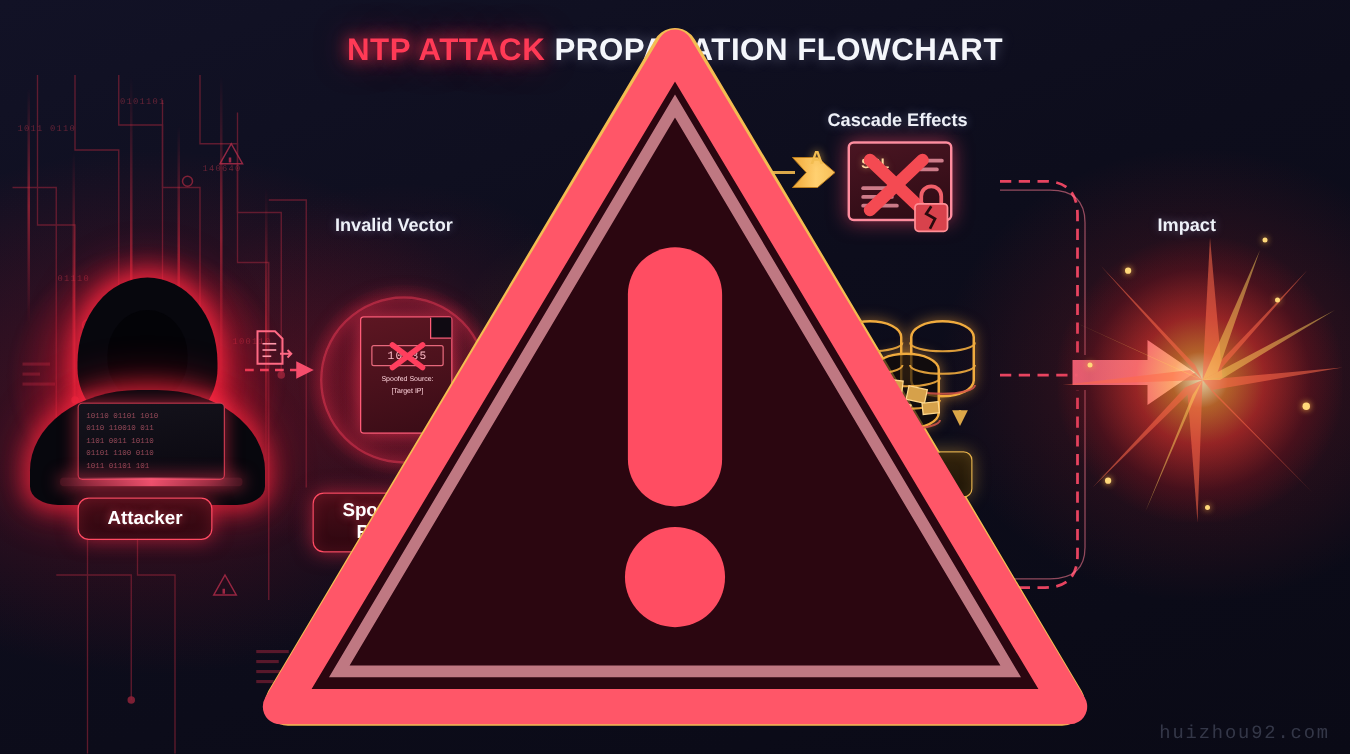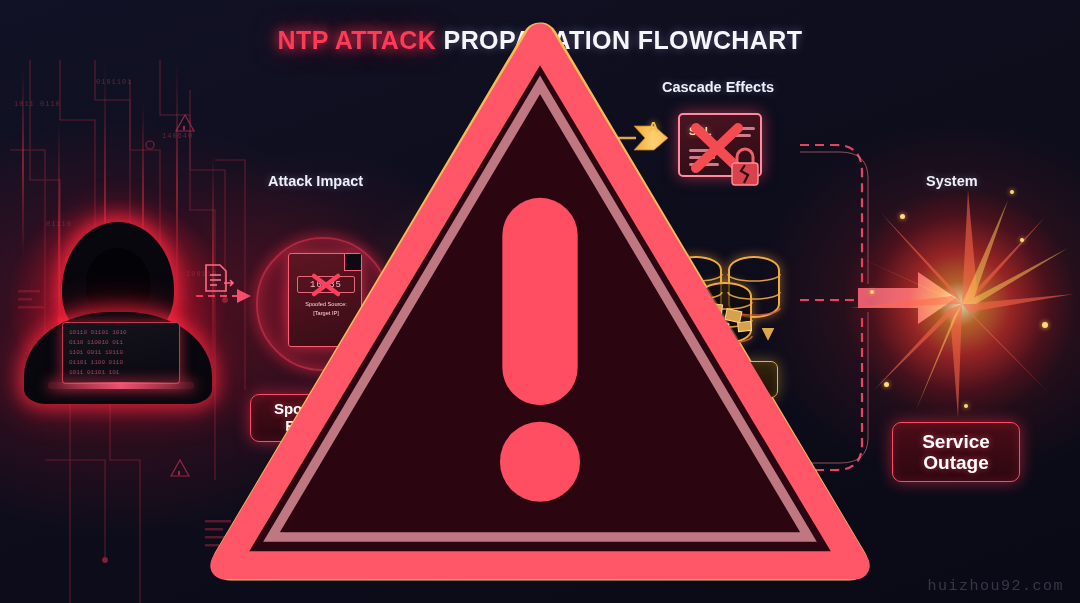--- a/index.html
+++ b/index.html
@@ -206,24 +206,24 @@
     <div class="glyph" style="left:46px;  top:160px;">01110</div>
     <div class="glyph" style="left:186px; top:210px;">100110</div>
     <div class="glyph" style="left:120px; top:260px;">0110</div>
   </div>
 
   <div class="abs title">
     <span class="t-red">NTP ATTACK</span>
     <span class="t-white">PROPAGATION FLOWCHART</span>
   </div>
 
-  <div class="abs col-head" style="left:268px; top:173px;">Attack Impact</div>
+  <div class="abs col-head" style="left:268px; top:173px;">Invalid Vector</div>
   <div class="abs col-head" style="left:488px; top:173px;">Victim</div>
-  <div class="abs col-head" style="left:662px; top:79px;">Cascade Effects</div>
-  <div class="abs col-head" style="left:926px; top:173px;">System</div>
+  <div class="abs col-head" style="left:662px; top:89px;">Cascade Effects</div>
+  <div class="abs col-head" style="left:926px; top:173px;">Impact</div>
 
   <svg class="layer">
     <defs>
       <marker id="ar-red" markerWidth="7" markerHeight="7" refX="5.5" refY="3.5" orient="auto">
         <path d="M0 0 L7 3.5 L0 7 z" fill="#ff5272"></path>
       </marker>
       <marker id="ar-gold" markerWidth="7" markerHeight="7" refX="5.5" refY="3.5" orient="auto">
         <path d="M0 0 L7 3.5 L0 7 z" fill="#f2b84e"></path>
       </marker>
       <linearGradient id="goldArrow" x1="0" y1="0" x2="1" y2="0">
@@ -277,20 +277,23 @@
   <div class="abs face"></div>
   <div class="abs shoulders"></div>
   <div class="abs laptop">
     <div class="code" style="left:6px; top:6px;">10110 01101 1010</div>
     <div class="code" style="left:6px; top:16px;">0110 110010 011</div>
     <div class="code" style="left:6px; top:26px;">1101 0011 10110</div>
     <div class="code" style="left:6px; top:36px;">01101 1100 0110</div>
     <div class="code" style="left:6px; top:46px;">1011 01101 101</div>
   </div>
   <div class="abs laptop-base"></div>
+  <div class="chip chip-red" style="left:62px; top:398px; width:108px; height:34px; font-size:15px;">
+    <span>Attacker</span>
+  </div>
 
   <svg class="layer" style="left:202px; top:262px; width:34px; height:34px;" viewBox="0 0 34 34">
     <path d="M4 3 h14 l6 6 v20 h-20 z" fill="none" stroke="#ff6a84" stroke-width="1.6"></path>
     <g stroke="#ff97aa" stroke-width="1.3">
       <line x1="8" y1="13" x2="19" y2="13"></line>
         <line x1="8" y1="18" x2="19" y2="18"></line>
       <line x1="8" y1="23" x2="15" y2="23"></line>
     </g>
     <path d="M22 21 h9 m-3 -3 l3 3 -3 3" fill="none" stroke="#ff6a84" stroke-width="1.6"></path>
   </svg>
@@ -471,19 +474,16 @@
   <div class="abs spark" style="left:884px; top:382px; width:5px; height:5px;"></div>
   <div class="abs spark" style="left:964px; top:404px; width:4px; height:4px;"></div>
   <div class="abs spark" style="left:1010px; top:190px; width:4px; height:4px;"></div>
   <div class="abs spark" style="left:870px; top:290px; width:4px; height:4px;"></div>
   <svg class="layer imp-tri" viewBox="0 0 150 128">
     <path d="M75 8 L142 120 H8 z" fill="#2b0610" stroke="#ff5668" stroke-width="6" stroke-linejoin="round"></path>
     <path d="M75 18 L132 114 H18 z" fill="none" stroke="#ffa9b4" stroke-width="2" opacity=".7"></path>
     <rect x="67" y="42" width="16" height="44" rx="8" fill="#ff4d62"></rect>
     <circle cx="75" cy="98" r="8.5" fill="#ff4d62"></circle>
   </svg>
-  <div class="chip chip-red" style="left:892px; top:422px; width:128px; height:60px; font-size:19px;">
-    <span>Service Outage</span>
-  </div>
 
   <div class="abs watermark">huizhou92.com</div>
 
 </div>
 
 </body></html>

